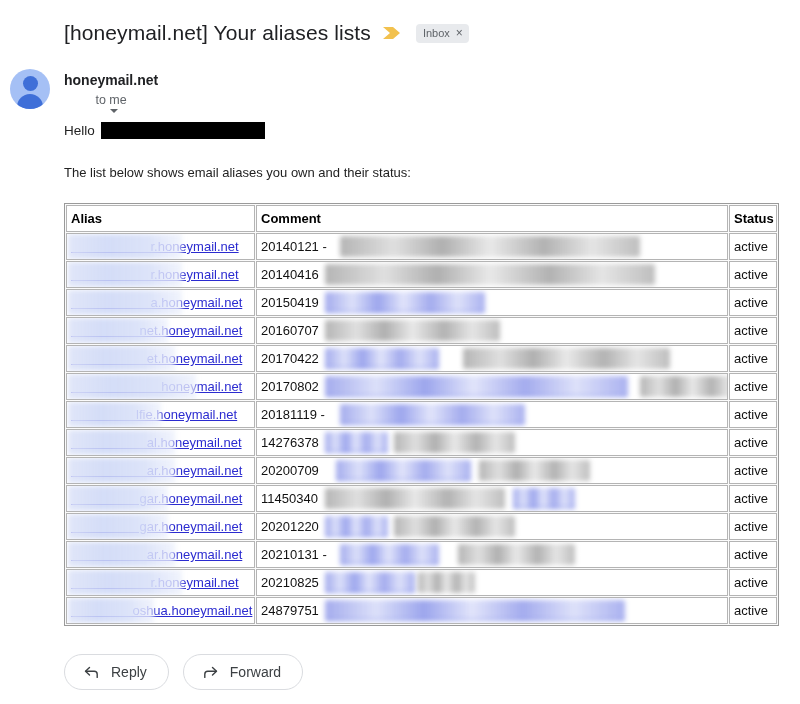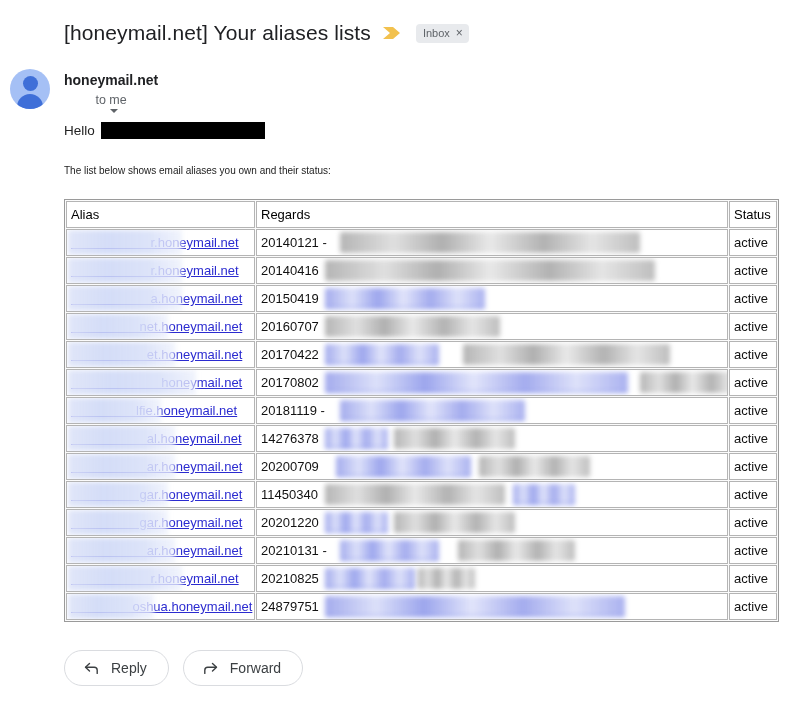--- a/index.html
+++ b/index.html
@@ -129,21 +129,21 @@
   .greeting-text { font-size: 13.5px; }
   .redacted-name {
     display: inline-block;
     margin-left: 6px;
     width: 164px;
     height: 17px;
     background: #000000;
   }
   .intro-line {
     margin-top: 24px;
-    font-size: 10px;
+    font-size: 13px;
     color: #222;
   }
 
   
   .alias-table {
     margin-top: 23px;
     border-collapse: separate;
     border-spacing: 1px;
     border: 1px solid #9a9a9a;
     background: #fbfbfb;
@@ -157,21 +157,21 @@
     background: #ffffff;
     padding: 2px 4px;
     height: 21px;
     font-weight: normal;
     text-align: left;
     vertical-align: middle;
     overflow: hidden;
     white-space: nowrap;
   }
   .alias-table th {
-    font-weight: normal;
+    font-weight: bold;
     color: #000;
   }
   .col-alias { width: 189px; }
   .col-comment { width: 472px; }
   .col-status { width: 48px; }
 
   .alias-cell {
     position: relative;
     color: #2b2bd0;
   }
@@ -302,21 +302,21 @@
 
   <table class="alias-table">
     <colgroup>
       <col class="col-alias">
         <col class="col-comment">
         <col class="col-status">
     </colgroup>
     <thead>
       <tr>
         <th>Alias</th>
-        <th>Regards</th>
+        <th>Comment</th>
         <th>Status</th>
       </tr>
     </thead>
     <tbody>
         <tr>
           <td class="alias-cell"><a class="alias-link" href="#">&nbsp;&nbsp;&nbsp;&nbsp;&nbsp;&nbsp;&nbsp;&nbsp;&nbsp;&nbsp;&nbsp;&nbsp;&nbsp;&nbsp;&nbsp;&nbsp;&nbsp;&nbsp;&nbsp;&nbsp;&nbsp;&nbsp;r.honeymail.net</a><span class="alias-redact" style="width:114px"></span></td>
           <td class="comment-cell"><span class="date-part">20140121 -</span><span class="comment-redact rd-gray" style="left: 83px; width: 300px;"></span></td>
           <td class="status-cell">active</td>
         </tr>
         <tr>

